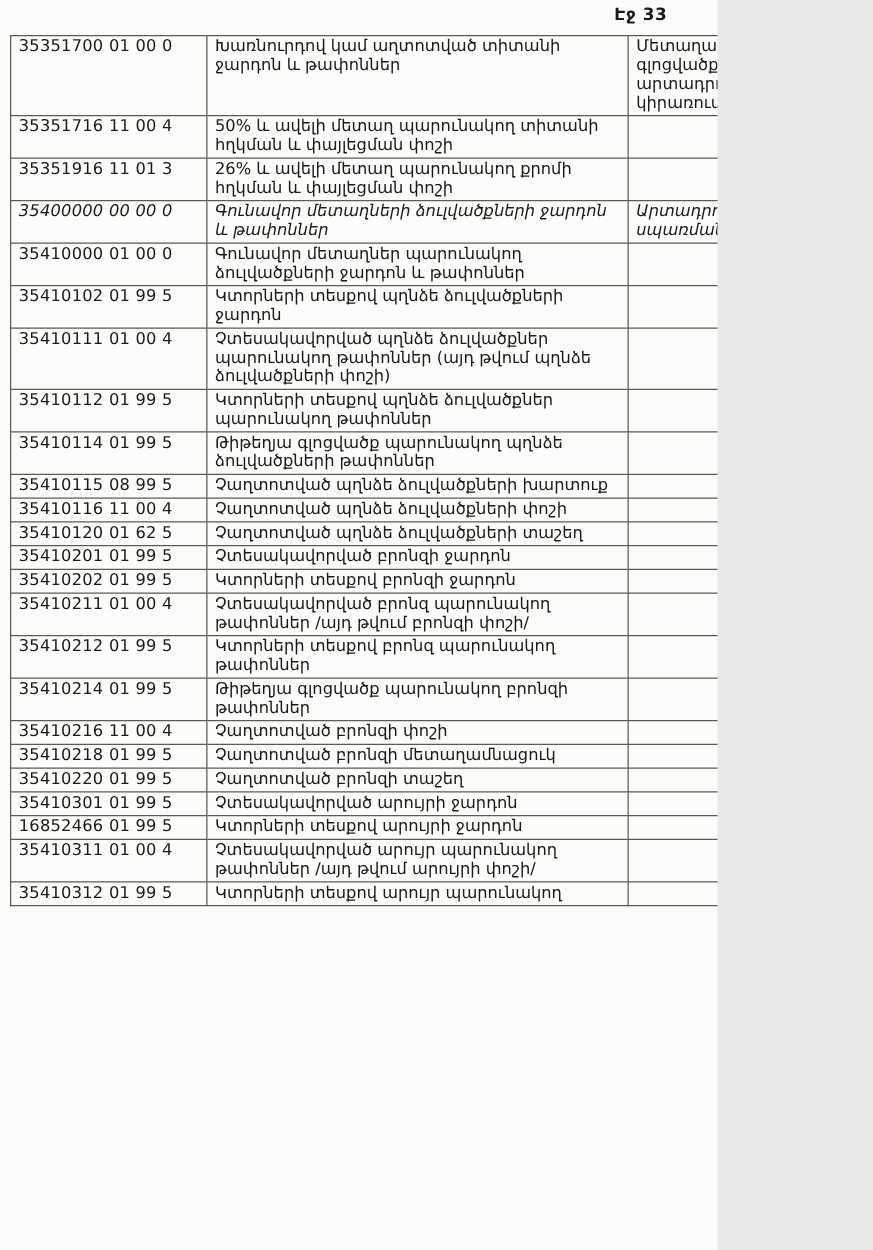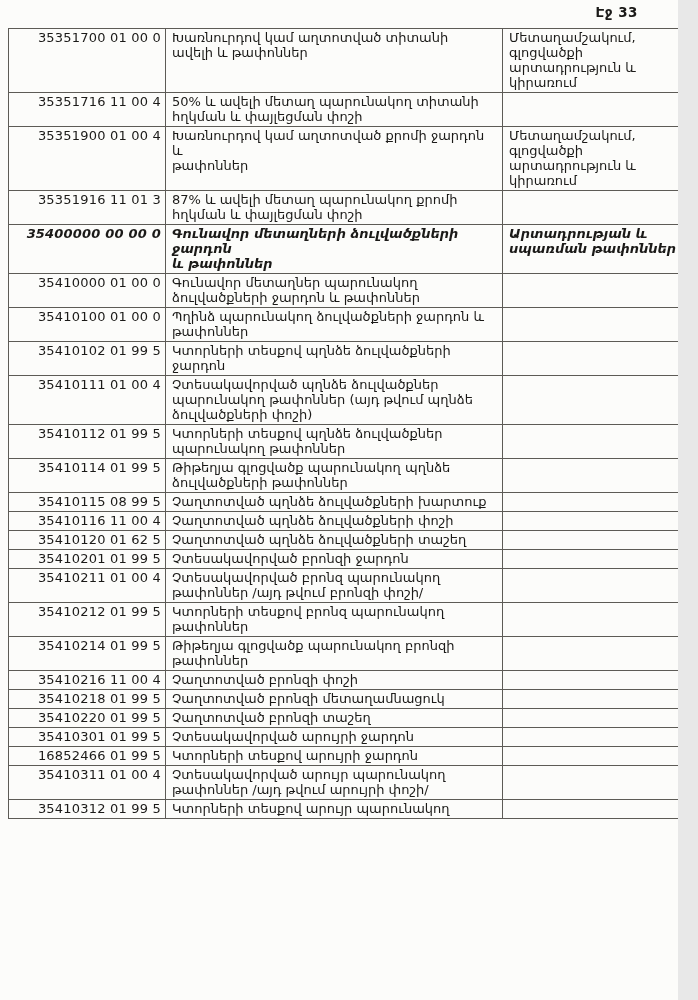--- a/index.html
+++ b/index.html
@@ -1,17 +1,17 @@
 <!DOCTYPE html>
 <html><head>
 <meta charset="utf-8">
 <style>
   html, body { margin: 0; padding: 0; background: #e8e8e8; }
   .page {
-    width: 678px; height: 1000px;
+    width: 574px; height: 1000px;
     background: #fcfcfa;
     position: relative;
     overflow: hidden;
     font-family: "DejaVu Sans", sans-serif;
     color: #1b1a18;
   }
   .page-number {
     position: absolute;
     top: 4px; right: 40px;
     font-size: 13.5px;
@@ -27,83 +27,68 @@
   }
   table.doc-table td {
     border: 1px solid #5d5b56;
     vertical-align: top;
     font-size: 13px;
     line-height: 15px;
     padding: 1px 4px 2px 6px;
     white-space: pre-line;
     overflow: hidden;
   }
-  td.code-cell { white-space: nowrap; letter-spacing: 0.2px; text-align: right; }
-  tr.em td { font-weight: bold; font-style: italic; }
+  td.code-cell { white-space: nowrap; letter-spacing: 0.2px; }
+  tr.em td { font-weight: normal; font-style: italic; }
 </style>
 </head>
 <body>
 
 <div class="page">
   <div class="page-number">Էջ 33</div>
 
   <table class="doc-table">
     <colgroup>
       <col style="width:157px">
       <col style="width:337px">
       <col style="width:190px">
     </colgroup>
     <tbody>
         <tr>
           <td class="code-cell">35351700 01 00 0</td>
           <td class="description-cell">Խառնուրդով կամ աղտոտված տիտանի
-ավելի և թափոններ</td>
+ջարդոն և թափոններ</td>
           <td class="note-cell">Մետաղամշակում,
 գլոցվածքի
 արտադրություն և
 կիրառում</td>
         </tr>
         <tr>
           <td class="code-cell">35351716 11 00 4</td>
           <td class="description-cell">50% և ավելի մետաղ պարունակող տիտանի
 հղկման և փայլեցման փոշի</td>
           <td class="note-cell"></td>
         </tr>
         <tr>
-          <td class="code-cell">35351900 01 00 4</td>
-          <td class="description-cell">Խառնուրդով կամ աղտոտված քրոմի ջարդոն և
-թափոններ</td>
-          <td class="note-cell">Մետաղամշակում,
-գլոցվածքի
-արտադրություն և
-կիրառում</td>
-        </tr>
-        <tr>
           <td class="code-cell">35351916 11 01 3</td>
-          <td class="description-cell">87% և ավելի մետաղ պարունակող քրոմի
+          <td class="description-cell">26% և ավելի մետաղ պարունակող քրոմի
 հղկման և փայլեցման փոշի</td>
           <td class="note-cell"></td>
         </tr>
         <tr class="em">
           <td class="code-cell">35400000 00 00 0</td>
           <td class="description-cell">Գունավոր մետաղների ձուլվածքների ջարդոն
 և թափոններ</td>
           <td class="note-cell">Արտադրության և
 սպառման թափոններ</td>
         </tr>
         <tr>
           <td class="code-cell">35410000 01 00 0</td>
           <td class="description-cell">Գունավոր մետաղներ պարունակող
 ձուլվածքների ջարդոն և թափոններ</td>
-          <td class="note-cell"></td>
-        </tr>
-        <tr>
-          <td class="code-cell">35410100 01 00 0</td>
-          <td class="description-cell">Պղինձ պարունակող ձուլվածքների ջարդոն և
-թափոններ</td>
           <td class="note-cell"></td>
         </tr>
         <tr>
           <td class="code-cell">35410102 01 99 5</td>
           <td class="description-cell">Կտորների տեսքով պղնձե ձուլվածքների
 ջարդոն</td>
           <td class="note-cell"></td>
         </tr>
         <tr>
           <td class="code-cell">35410111 01 00 4</td>
@@ -135,20 +120,25 @@
           <td class="note-cell"></td>
         </tr>
         <tr>
           <td class="code-cell">35410120 01 62 5</td>
           <td class="description-cell">Չաղտոտված պղնձե ձուլվածքների տաշեղ</td>
           <td class="note-cell"></td>
         </tr>
         <tr>
           <td class="code-cell">35410201 01 99 5</td>
           <td class="description-cell">Չտեսակավորված բրոնզի ջարդոն</td>
+          <td class="note-cell"></td>
+        </tr>
+        <tr>
+          <td class="code-cell">35410202 01 99 5</td>
+          <td class="description-cell">Կտորների տեսքով բրոնզի ջարդոն</td>
           <td class="note-cell"></td>
         </tr>
         <tr>
           <td class="code-cell">35410211 01 00 4</td>
           <td class="description-cell">Չտեսակավորված բրոնզ պարունակող
 թափոններ /այդ թվում բրոնզի փոշի/</td>
           <td class="note-cell"></td>
         </tr>
         <tr>
           <td class="code-cell">35410212 01 99 5</td>

